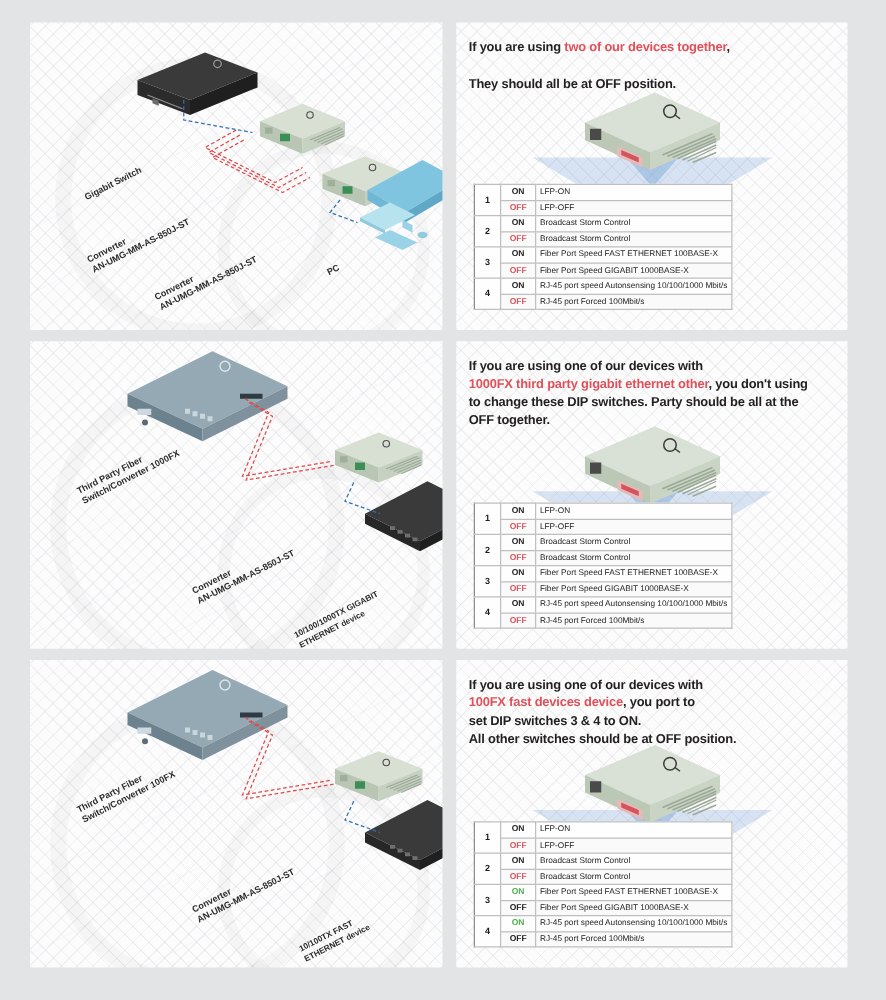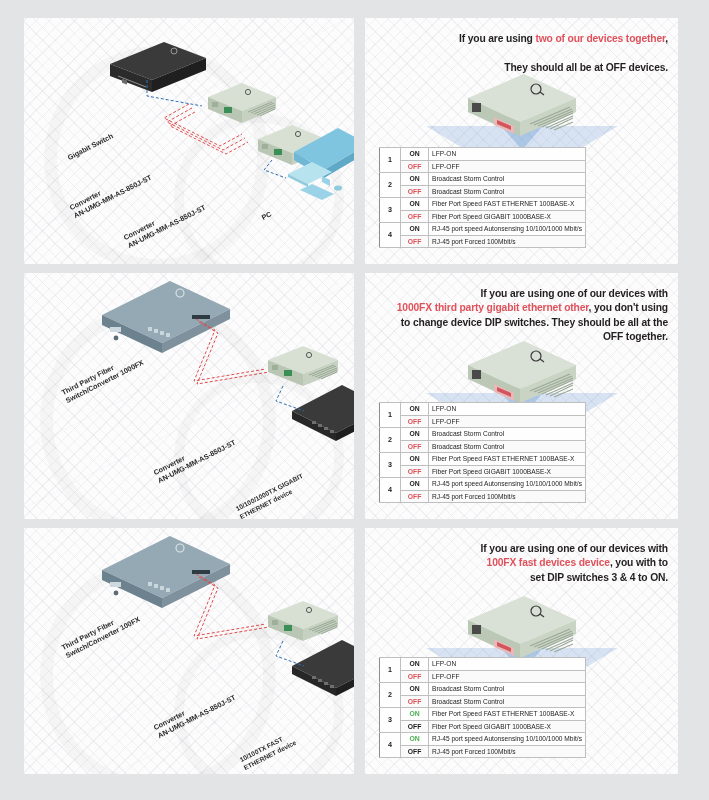--- a/index.html
+++ b/index.html
@@ -28,21 +28,21 @@
       repeating-linear-gradient(45deg, rgba(170,170,185,.14) 0 1px, rgba(0,0,0,0) 1px 9px),
       repeating-linear-gradient(-45deg, rgba(170,170,185,.14) 0 1px, rgba(0,0,0,0) 1px 9px);
     overflow:hidden;
   }
   .panel.left{flex:0 0 330px;}
   .panel.right{flex:0 0 313px;}
 
   
   .headline{
     position:relative;z-index:5;
-    text-align:right;
+    text-align:left;
     padding:14px 10px 0 10px;
     font-size:10.3px;line-height:14.3px;
     font-weight:bold;color:#231f20;
     letter-spacing:-.15px;
   }
   .headline .hi{color:#e0515a;}
 
   
   .diagram{position:absolute;inset:0;z-index:2;}
   .ghost{
@@ -212,21 +212,21 @@
         <div class="lbl" style="left:98px;top:216px;">Converter
 AN-UMG-MM-AS-850J-ST</div>
         <div class="lbl" style="left:236px;top:196px;">PC</div>
       </div>
     </div>
 
     <div class="panel right">
       <div class="headline">
         <span>If you are using </span><span class="hi">two of our devices together</span><span>,</span><br>
         <br>
-        <span>They should all be at OFF devices.</span>
+        <span>They should all be at OFF position.</span>
       </div>
 
       <div class="hero">
         <div class="beam"></div>
         <div class="beam2"></div>
         <svg style="position:absolute;left:50%;top:0;transform:translateX(-50%);z-index:3;" width="128" height="78" viewBox="0 0 128 78">
           <polygon points="10,28 66,4 118,28 62,52" fill="#d9e0d5"></polygon>
           <polygon points="10,28 62,52 62,66 10,42" fill="#bbc8b6"></polygon>
           <polygon points="62,52 118,28 118,42 62,66" fill="#c9d4c4"></polygon>
           <g stroke="#9aa896" stroke-width="1.1">
@@ -368,21 +368,21 @@
 AN-UMG-MM-AS-850J-ST</div>
         <div class="lbl sm" style="left:210px;top:232px;">10/100/1000TX GIGABIT
 ETHERNET device</div>
       </div>
     </div>
 
     <div class="panel right">
       <div class="headline">
         <span>If you are using one of our devices with</span><br>
         <span class="hi">1000FX third party gigabit ethernet other</span><span>, you don't using</span><br>
-        <span>to change device DIP switches. They should be all at the</span><br>
+        <span>to change these DIP switches. Party should be all at the</span><br>
         <span>OFF together.</span>
       </div>
 
       <div class="hero" style="top:64px;">
         <div class="beam"></div>
         <div class="beam2"></div>
         <svg style="position:absolute;left:50%;top:0;transform:translateX(-50%);z-index:3;" width="128" height="78" viewBox="0 0 128 78">
           <polygon points="10,28 66,4 118,28 62,52" fill="#d9e0d5"></polygon>
           <polygon points="10,28 62,52 62,66 10,42" fill="#bbc8b6"></polygon>
           <polygon points="62,52 118,28 118,42 62,66" fill="#c9d4c4"></polygon>
@@ -524,22 +524,23 @@
         <div class="lbl" style="left:128px;top:196px;">Converter
 AN-UMG-MM-AS-850J-ST</div>
         <div class="lbl sm" style="left:214px;top:228px;">10/100TX FAST
 ETHERNET device</div>
       </div>
     </div>
 
     <div class="panel right">
       <div class="headline">
         <span>If you are using one of our devices with</span><br>
-        <span class="hi">100FX fast devices device</span><span>, you with to</span><br>
+        <span class="hi">100FX fast devices device</span><span>, you port to</span><br>
         <span>set DIP switches 3 &amp; 4 to ON.</span><br>
+        <span>All other switches should be at OFF position.</span>
       </div>
 
       <div class="hero" style="top:64px;">
         <div class="beam"></div>
         <div class="beam2"></div>
         <svg style="position:absolute;left:50%;top:0;transform:translateX(-50%);z-index:3;" width="128" height="78" viewBox="0 0 128 78">
           <polygon points="10,28 66,4 118,28 62,52" fill="#d9e0d5"></polygon>
           <polygon points="10,28 62,52 62,66 10,42" fill="#bbc8b6"></polygon>
           <polygon points="62,52 118,28 118,42 62,66" fill="#c9d4c4"></polygon>
           <g stroke="#9aa896" stroke-width="1.1">

